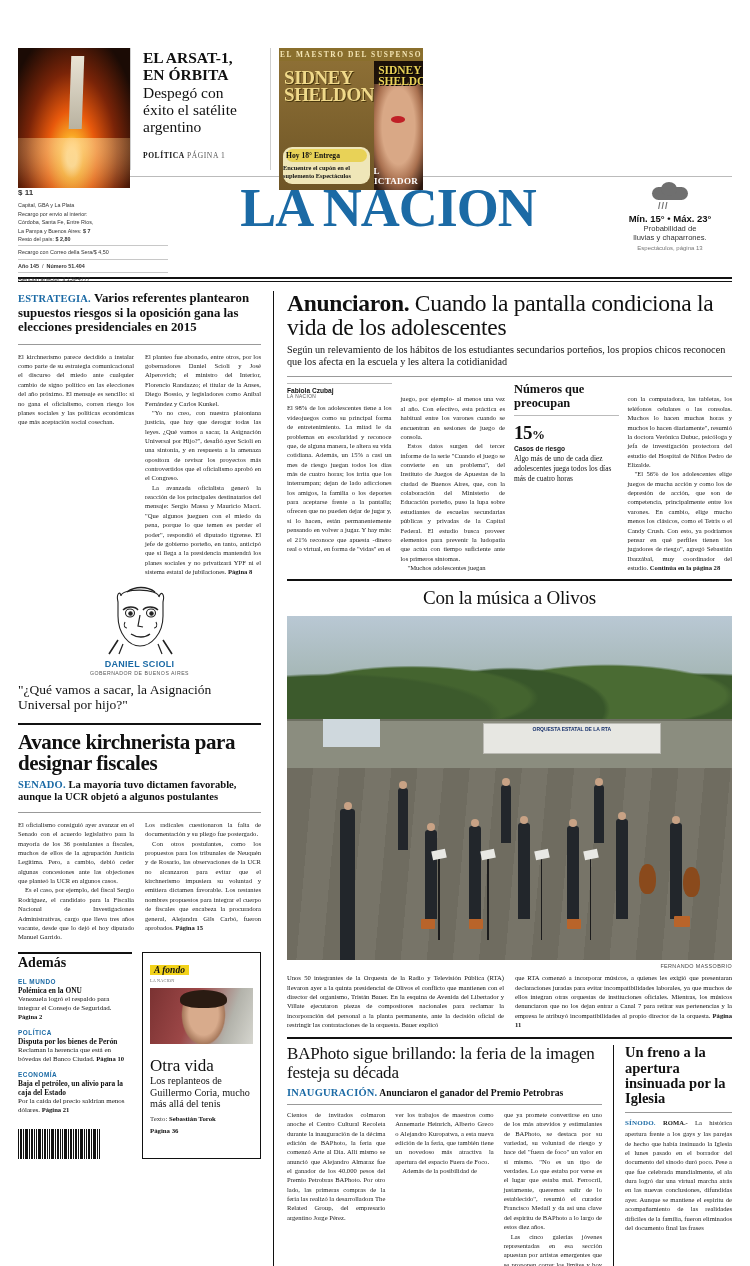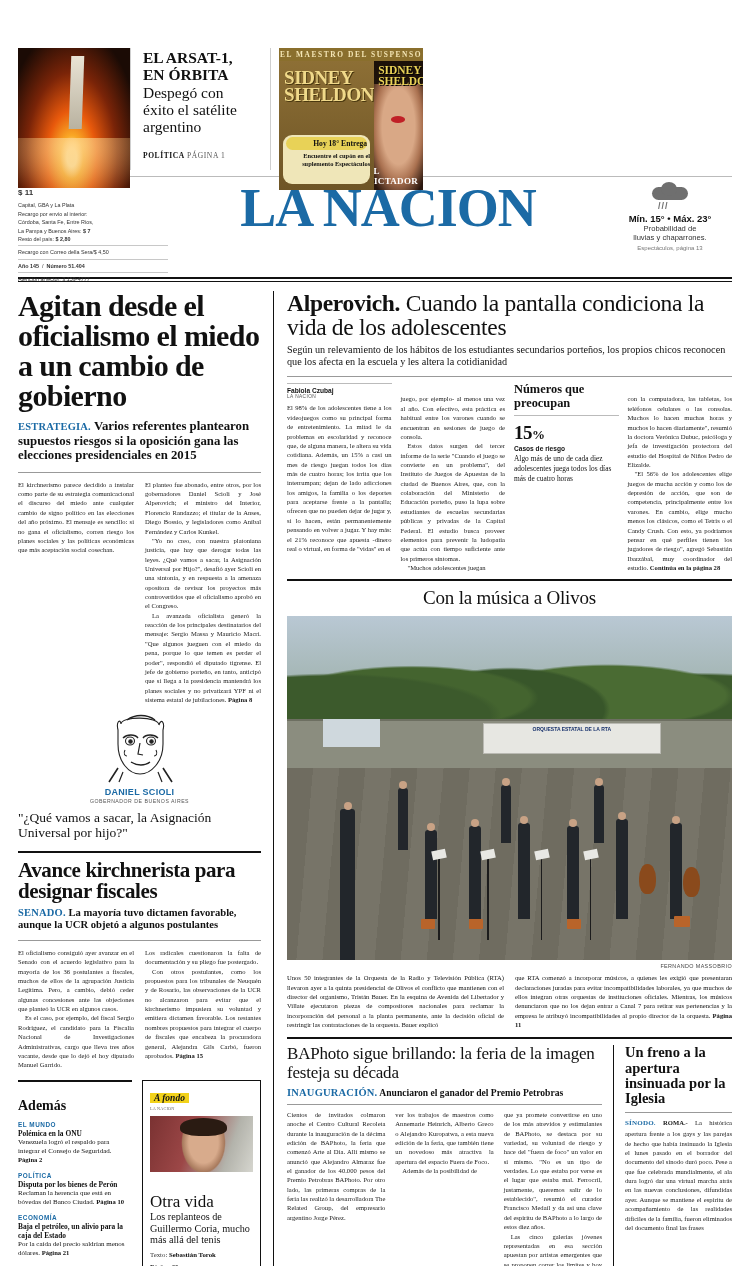--- a/index.html
+++ b/index.html
@@ -65,21 +65,21 @@
   .promo-kicker em{font-style:normal;font-weight:normal;color:#555;}
 
   .ad-book { flex: 0 0 152px; margin-left: 8px; border-left: 1px solid #cfcfcf; padding-left: 8px; }
   .ad-inner { position: relative; width: 144px; height: 142px; overflow: hidden; background: #c9a24a; }
   .ad-top { height: 13px; background: #8a6f2d; color: #f4e6b6; font-size: 7.4px; font-weight: bold;
             letter-spacing: 1.6px; text-align: center; line-height: 13px; font-family:"Liberation Serif",serif;}
   .ad-body { display: flex; height: 129px; }
   .ad-left { flex: 0 0 78px; background: linear-gradient(#8d6f35,#6e5526); position: relative; }
   .ad-left .bt { color: #f0d98a; font-weight: bold; font-size: 19px; line-height: .92; padding: 8px 0 0 5px; letter-spacing: -.4px;
                  text-shadow: 1px 1px 0 #4a380f; }
-  .ad-coupon { position:absolute; left:4px; right:4px; bottom:6px; background:#efe6b8; border-radius:9px; padding:2px 0 16px; text-align:right;}
+  .ad-coupon { position:absolute; left:4px; right:4px; bottom:6px; background:#efe6b8; border-radius:9px; padding:2px 0 4px; text-align:left;}
   .ad-coupon .c1{background:#e8d257;border-radius:8px;font-size:7.6px;font-weight:bold;padding:2px 0;margin:0 3px;}
   .ad-coupon .c2{font-size:6.4px;line-height:1.25;margin-top:2px;font-weight:bold;}
   .ad-right { flex: 1; position: relative; background: linear-gradient(#1a1008,#3a2418); overflow:hidden;}
   .ad-right .face{position:absolute;left:-6%;top:18%;width:112%;height:82%;
     background: radial-gradient(ellipse at 50% 40%, #d9a886 0 42%, #a9704f 62%, #2a170e 88%);}
   .ad-right .lips{position:absolute;left:34%;top:43%;width:30%;height:7px;border-radius:50%;background:#c02026;}
   .ad-right .rt{position:absolute;top:4px;left:4px;right:4px;color:#e8d257;font-weight:bold;font-size:11.5px;line-height:.95;text-shadow:1px 1px 0 #000;}
   .ad-right .rb{position:absolute;bottom:4px;right:5px;color:#fff;font-weight:bold;font-size:9px;letter-spacing:.3px;}
 
   .rule-top { border-top: 1px solid #bbb; margin: 6px 0 0 0; }
@@ -207,38 +207,38 @@
   .bp-rule { border-top: 1px solid #999; margin: 6px 0 5px; }
   .bp-cols { display: flex; gap: 10px; }
   .bp-cols > div { flex: 1; }
   .side-h { font-size: 14.5px; font-weight: bold; line-height: 1.05; }
   .side-rule { border-top: 1px solid #999; margin: 6px 0 5px; }
 
   
   .ademas-wrap { display: flex; margin-top: 10px; }
   .ademas { flex: 0 0 124px; padding-right: 10px; }
   .afondo { flex: 1; border: 1px solid #111; padding: 6px 7px 7px; }
-  .ademas-h { font-size: 14px; font-weight: bold; border-top: 2px solid #111; padding-top: 16px; }
+  .ademas-h { font-size: 14px; font-weight: bold; border-top: 2px solid #111; padding-top: 1px; }
   .ad-item { margin-top: 7px; }
   .ad-sec { color: #1b6aa5; font-family:"Liberation Sans",sans-serif; font-size: 6.4px; font-weight: bold; letter-spacing: .5px;}
   .ad-ttl { font-size: 7.4px; font-weight: bold; line-height: 1.25; margin-top: 1px;}
   .ad-txt { font-size: 7px; line-height: 1.28; }
   .ad-pg { font-weight: bold; font-size: 6.6px; }
   .barcode { margin-top: 10px; height: 34px; display: flex; align-items: flex-end; gap: 1px; }
   .barcode i { display:block; width:1px; height: 30px; background:#111; }
 
   .afondo-tag { background: #f2d21a; display: inline-block; font-weight: bold; font-style: italic;
                 font-size: 9.5px; padding: 0 4px; }
   .afondo-tagline { font-size: 4.2px; color:#666; margin-top:1px; letter-spacing:.2px;}
   .afondo-img { height: 56px; margin-top: 5px; position:relative; overflow:hidden;
     background: linear-gradient(110deg,#7a3232,#9c4747 40%,#b3b3ab 75%,#d6d6cf); }
   .afondo-img .head { position:absolute; left:30%; top:8%; width:44%; height:96%;
     background: radial-gradient(ellipse at 50% 42%, #d8ab8c 0 46%, #a87a5d 66%, transparent 70%); }
   .afondo-img .hair { position:absolute; left:29%; top:4%; width:46%; height:32%; background:#2a1b12; border-radius:50% 50% 40% 40%;}
-  .afondo-h { font-size: 17px; margin-top: 21px; line-height: 1.05; }
+  .afondo-h { font-size: 17px; margin-top: 13px; line-height: 1.05; }
   .afondo-s { font-size: 10.2px; line-height: 1.13; margin-top: 1px; }
   .afondo-by { font-size: 6.8px; margin-top: 5px; color:#333; }
   .afondo-by b { font-weight:bold; color:#111;}
   .afondo-pg { font-size: 6.8px; font-weight: bold; margin-top: 5px; }
 </style>
 </head>
 <body>
 
 <div class="page">
 
@@ -332,21 +332,20 @@
     </div>
   </div>
 
   <div class="rule-thick"></div>
   <div class="rule-thin"></div>
 
   <div class="maingrid">
 
     <div class="col-left">
 
-      <div class="lead-h">Agitan desde el oficialismo el miedo a un cambio de gobierno</div>
 
       <div class="lead-sub">
         <span class="kicker-blue">ESTRATEGIA.</span>
         <span>Varios referentes plantearon supuestos riesgos si la oposición gana las elecciones presidenciales en 2015</span>
       </div>
 
       <div class="lead-rule"></div>
 
       <div class="cols2">
         <div class="bodytext">
@@ -489,21 +488,21 @@
             <b>Sebastián Torok</b>
           </div>
           <div class="afondo-pg">Página 36</div>
         </div>
       </div>
     </div>
 
     <div class="col-right">
 
       <div class="vj-h">
-        <b>Alperovich.</b><span> Cuando la pantalla condiciona la vida de los adolescentes</span>
+        <b>Anunciaron.</b><span> Cuando la pantalla condiciona la vida de los adolescentes</span>
       </div>
       <div class="vj-sub">Según un relevamiento de los hábitos de los estudiantes secundarios porteños, los propios chicos reconocen que los afecta en la escuela y les altera la cotidianidad</div>
       <div class="vj-rule"></div>
 
       <div class="vj-cols">
         <div>
           <div class="mini-rule"></div>
           <div class="byline">Fabiola Czubaj</div>
           <div class="byline-sub">LA NACION</div>
           <div class="bodytext">

